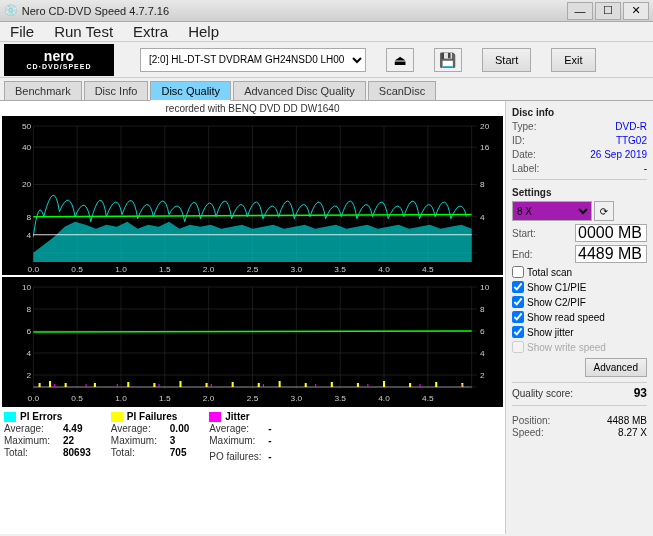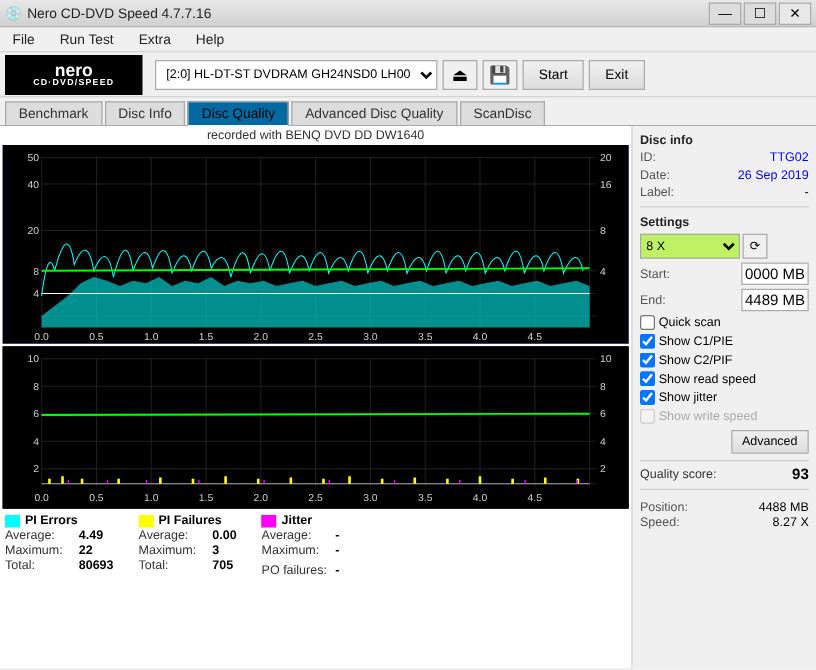--- a/index.html
+++ b/index.html
@@ -30,31 +30,31 @@
     
     .menu-bar {
       background: #f0f0f0;
       height: 20px;
       display: flex;
       align-items: center;
       padding: 0 4px;
       border-bottom: 1px solid #ccc;
       gap: 8px;
     }
-    .menu-item { font-size: 11px; color: #222; padding: 2px 6px; cursor: pointer; }
+    .menu-item { font-size: 15px; color: #222; padding: 2px 6px; cursor: pointer; }
 
     
     .toolbar {
       background: #f0f0f0;
       height: 36px;
       display: flex;
       align-items: center;
       padding: 2px 4px;
       border-bottom: 1px solid #ccc;
-      gap: 4px;
+      gap: 20px;
     }
     .nero-logo {
       width: 110px; height: 32px;
       background: #000;
       display: flex; align-items: center; justify-content: center;
       color: #fff; font-size: 10px; font-weight: bold; margin-right: 6px;
     }
     .nero-logo-inner { display: flex; flex-direction: column; align-items: center; }
     .nero-top { font-size: 14px; font-weight: bold; color: #fff; line-height: 1; }
     .nero-bottom { font-size: 7px; color: #fff; letter-spacing: 1px; }
@@ -97,21 +97,21 @@
     .tab {
       padding: 3px 10px;
       background: #ddd;
       border: 1px solid #aaa;
       border-bottom: none;
       font-size: 11px;
       cursor: pointer;
       color: #333;
     }
     .tab.active {
-      background: #0369a1;
+      background: #7dd3fc;
       border-bottom: 1px solid #fff;
       margin-bottom: -1px;
       color: #000;
     }
 
     
     .main-content {
       display: flex;
       height: calc(536px - 22px - 20px - 36px - 25px);
       background: #fff;
@@ -177,28 +177,28 @@
       gap: 3px;
       font-size: 10px;
     }
     .panel-section-title { font-weight: bold; font-size: 10px; color: #222; margin-top: 2px; }
     .panel-row { display: flex; justify-content: space-between; align-items: center; }
     .panel-label { color: #555; }
     .panel-value { color: #00f; font-weight: normal; }
     .panel-value.black { color: #000; }
 
     .panel-input {
-      width: 54px; height: 18px;
+      width: 72px; height: 18px;
       border: 1px solid #aaa; background: #fff;
-      font-size: 12px; padding: 0 2px;
+      font-size: 16px; padding: 0 2px;
       color: #000;
     }
     .panel-select {
       width: 80px; height: 20px;
-      border: 1px solid #aaa; background: #bef264;
+      border: 1px solid #aaa; background: #a21caf;
       font-size: 10px;
     }
     .panel-checkbox-row {
       display: flex; align-items: center; gap: 3px;
     }
     .panel-checkbox-row input[type=checkbox] { width: 12px; height: 12px; }
 
     .settings-row {
       display: flex; align-items: center; gap: 2px;
     }
@@ -476,20 +476,24 @@
           <span class="legend-label">PO failures:</span>
           <span class="legend-value">-</span>
         </div>
       </div>
     </div>
   </div>
 
   <div class="right-panel">
     <div class="panel-section-title">Disc info</div>
     <div class="panel-row">
+      <span class="panel-label">Type:</span>
+      <span class="panel-value">DVD-R</span>
+    </div>
+    <div class="panel-row">
       <span class="panel-label">ID:</span>
       <span class="panel-value">TTG02</span>
     </div>
     <div class="panel-row">
       <span class="panel-label">Date:</span>
       <span class="panel-value">26 Sep 2019</span>
     </div>
     <div class="panel-row">
       <span class="panel-label">Label:</span>
       <span class="panel-value black">-</span>
@@ -513,21 +517,21 @@
       <span class="panel-label">Start:</span>
       <input class="panel-input" type="text" value="0000 MB" style="">
     </div>
     <div class="panel-row">
       <span class="panel-label">End:</span>
       <input class="panel-input" type="text" value="4489 MB" style="">
     </div>
 
     <div class="panel-checkbox-row">
       <input type="checkbox" style="">
-      <span>Quick scan</span>
+      <span>Total scan</span>
     </div>
     <div class="panel-checkbox-row">
       <input type="checkbox" checked="" style="">
       <span>Show C1/PIE</span>
     </div>
     <div class="panel-checkbox-row">
       <input type="checkbox" checked="" style="">
       <span>Show C2/PIF</span>
     </div>
     <div class="panel-checkbox-row">

